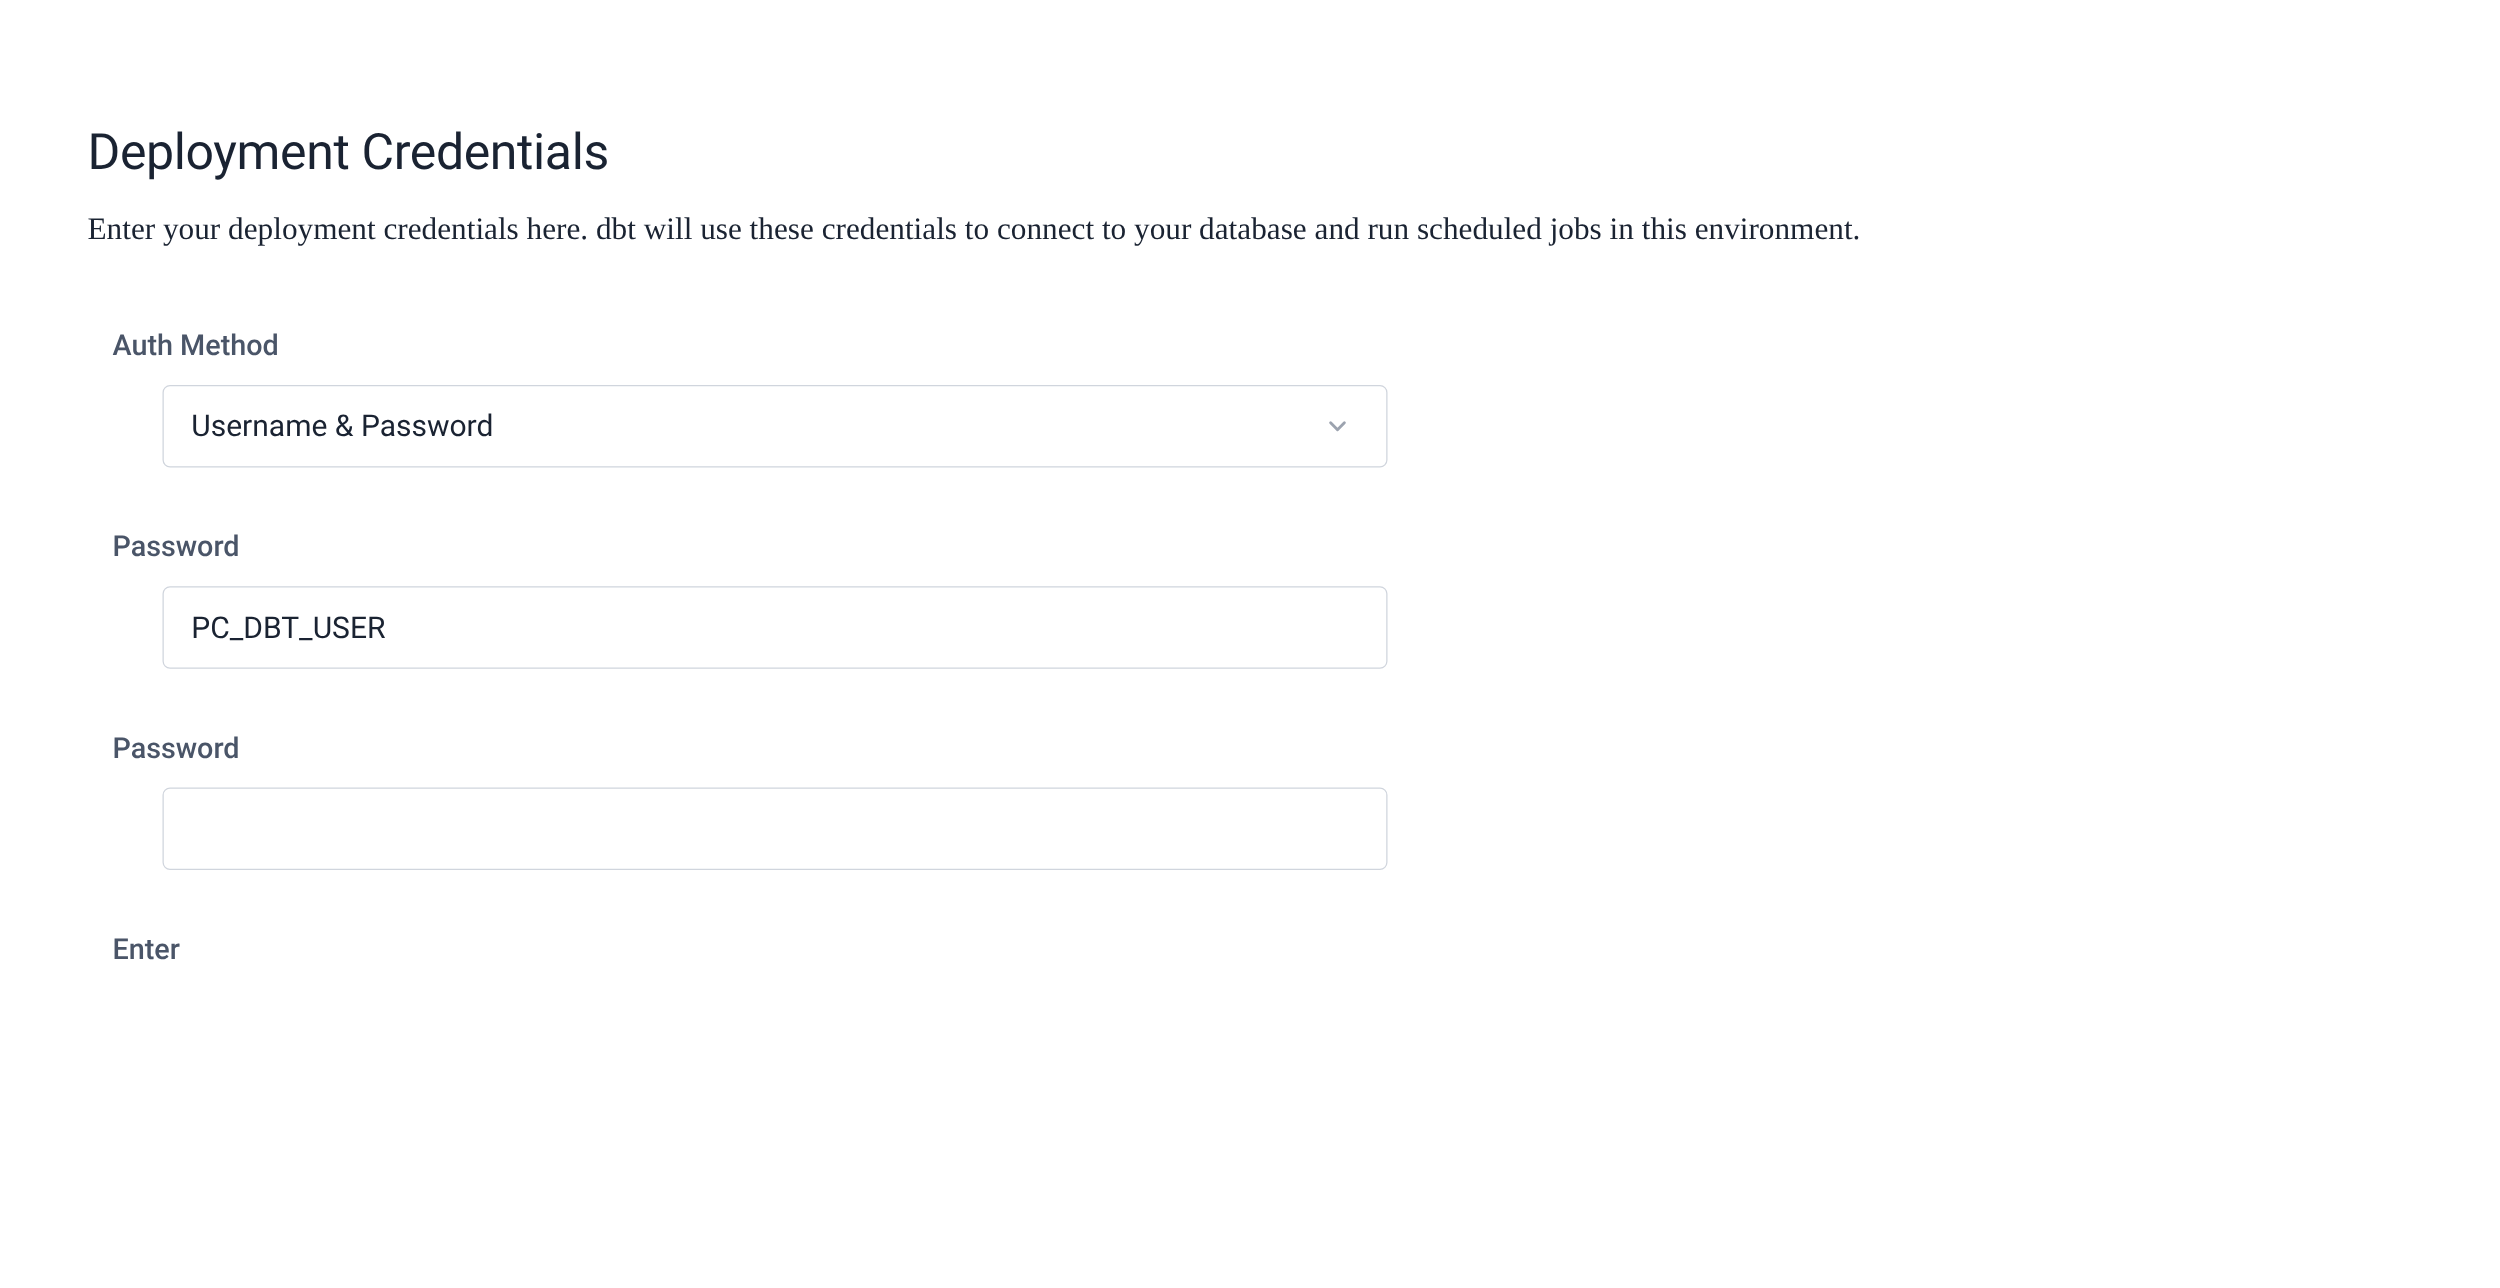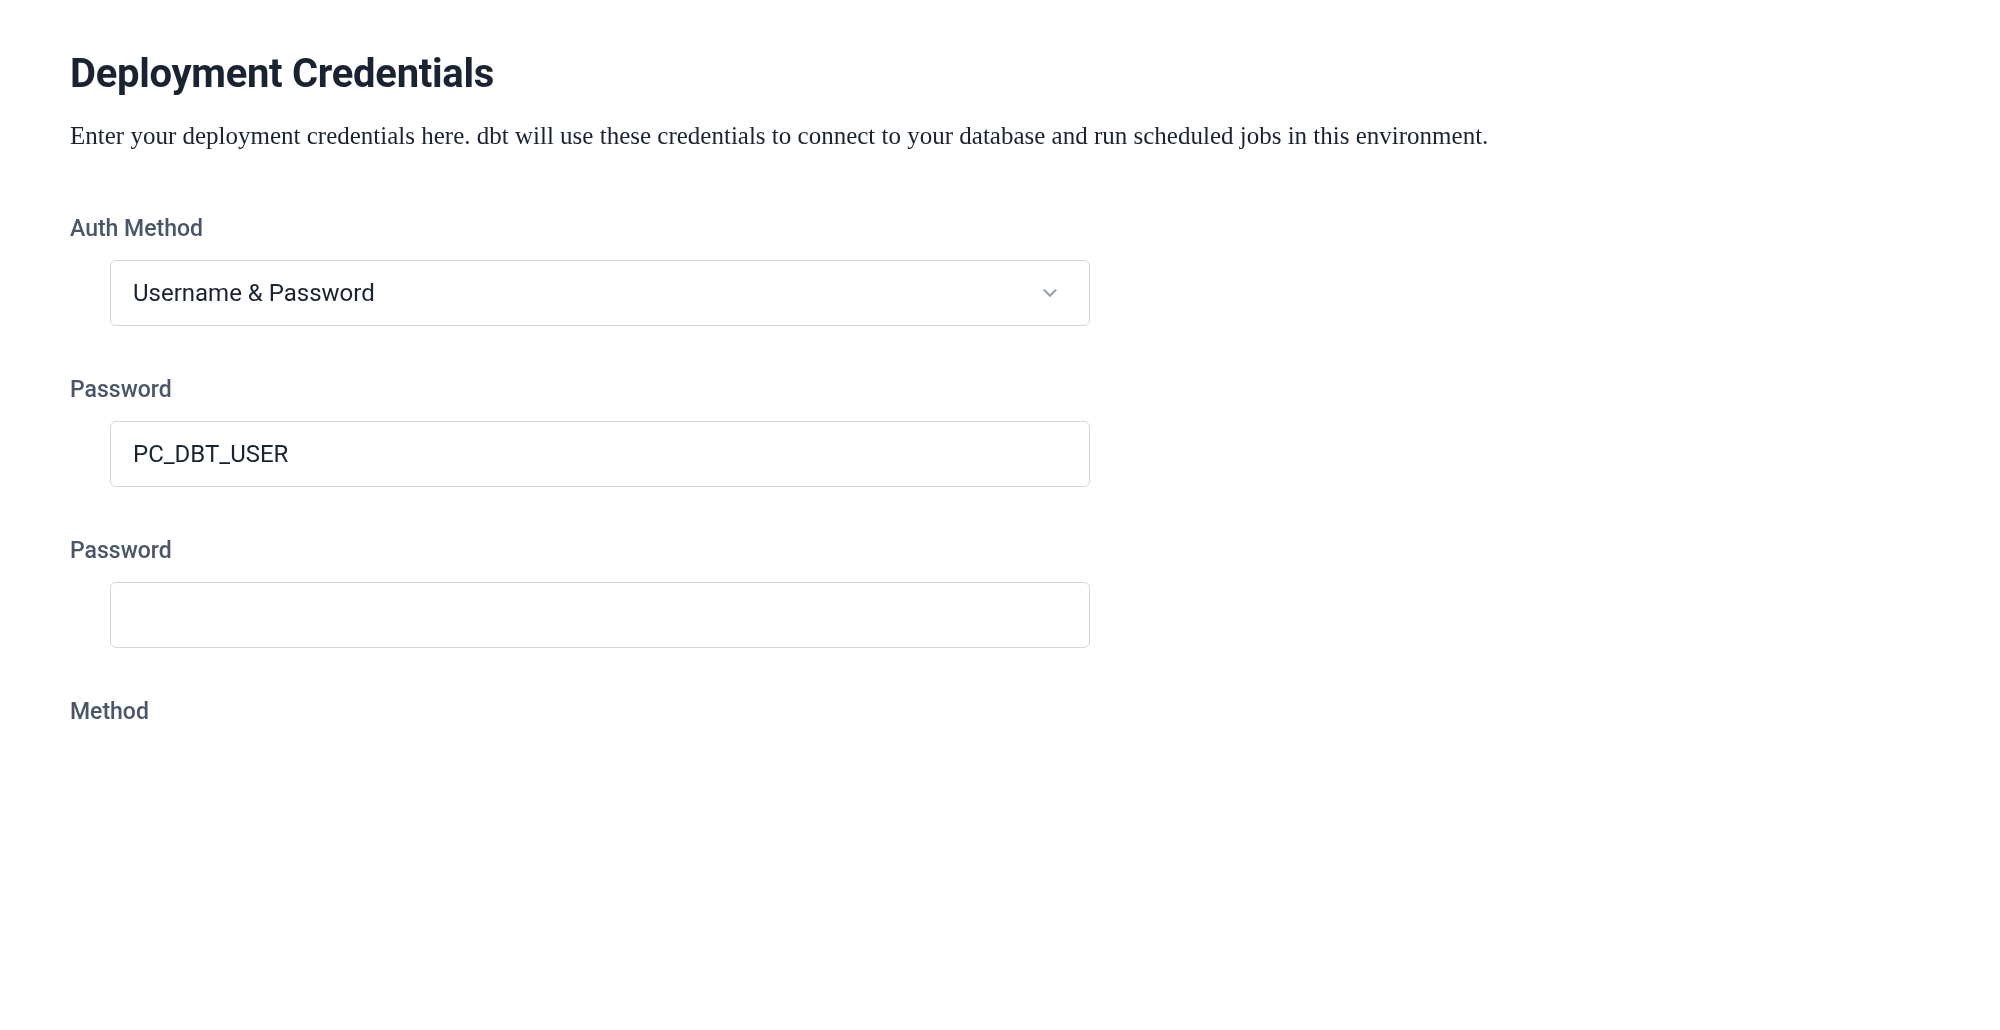--- a/index.html
+++ b/index.html
@@ -9,34 +9,36 @@
     }
     body {
       font-family: -apple-system, BlinkMacSystemFont, "Segoe UI", Roboto, Helvetica, Arial, sans-serif;
       background: #ffffff;
       padding: 50px 70px;
       color: #1a2332;
       width: 2000px;
     }
     .page-title {
       font-size: 40px;
-      font-weight: 700;
+      font-weight: 400;
       color: #1a2332;
       margin-bottom: 20px;
       letter-spacing: -0.3px;
+      margin-top: 48px;
     }
     .page-description {
       font-size: 25px;
       color: #1a2332;
       margin-bottom: 60px;
       line-height: 1.5;
       font-family: Liberation Serif, serif;
     }
     .form-group {
       margin-bottom: 50px;
+      margin-left: 20px;
     }
     .form-label {
       display: block;
       font-size: 23px;
       font-weight: 500;
       color: #4a5568;
       margin-bottom: 18px;
     }
     .form-control-wrapper {
       width: 1020px;
@@ -109,14 +111,14 @@
 </div>
 
 <div class="form-group">
   <label class="form-label">Password</label>
   <div class="form-control-wrapper">
     <input type="password" class="form-control" value="" style="">
   </div>
 </div>
 
 <div class="form-group">
-  <label class="form-label">Method</label>
+  <label class="form-label">Enter</label>
 </div>
 
 </body></html>

